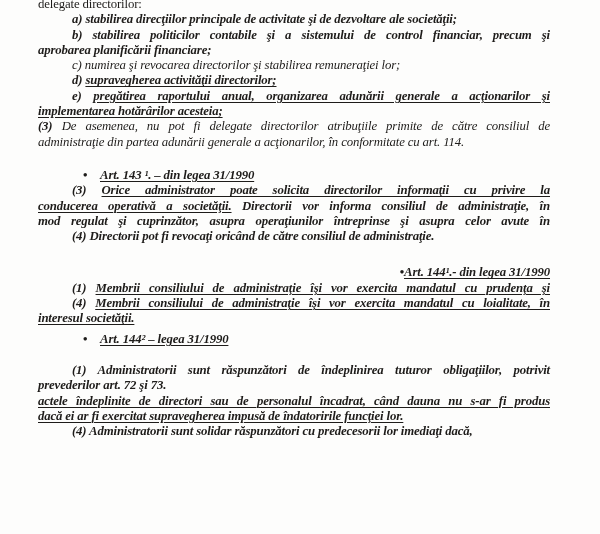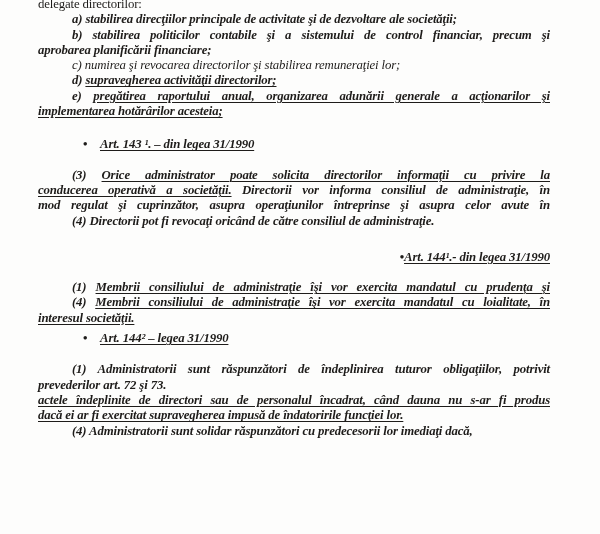--- a/index.html
+++ b/index.html
@@ -27,21 +27,21 @@
   .rm { font-style: normal; font-weight: normal; }
   .it { font-style: italic; font-weight: normal; }
   .bi { font-style: italic; font-weight: bold; }
   .u  { text-decoration: underline; text-decoration-thickness: 1.3px; text-underline-offset: 2px; }
   .ind { text-indent: 34px; }
   .jl { text-align: justify; text-align-last: justify; }
   .mt26 { margin-top: 18px; }
   .mt21 { margin-top: 21px; text-align: right; }
   .mt19 { margin-top: 5px; }
   .mt16 { margin-top: 16px; }
-  .mt15 { margin-top: 15px; }
+  .mt15 { }
   .bullet-line { padding-left: 45px; line-height: 15.3px; min-height: 15.3px; white-space: nowrap; }
   .bullet { display: inline-block; width: 17px; font-style: normal; }
 </style>
 </head>
 <body>
 
 <div class="page">
 
   <div class="ln rm">delegate directorilor:</div>
 
@@ -54,20 +54,24 @@
 
   <div class="ln it ind">c) numirea şi revocarea directorilor şi stabilirea remuneraţiei lor;</div>
 
   <div class="ln bi ind"><span>d) </span><span class="u">supravegherea activităţii directorilor;</span></div>
 
   <div>
     <div class="ln bi ind jl"><span>e) </span><span class="u">pregătirea raportului anual, organizarea adunării generale a acţionarilor şi</span></div>
     <div class="ln bi u">implementarea hotărârilor acesteia;</div>
   </div>
 
+  <div>
+    <div class="ln it jl"><span class="bi">(3) </span><span>De asemenea, nu pot fi delegate directorilor atribuţiile primite de către consiliul de</span></div>
+    <div class="ln it">administraţie din partea adunării generale a acţionarilor, în conformitate cu art. 114.</div>
+  </div>
 
   <div class="bullet-line bi mt26"><span class="bullet">•</span><span class="u">Art. 143 ¹. – din legea 31/1990</span></div>
 
   <div class="mt15">
     <div class="ln bi ind jl"><span>(3) </span><span class="u">Orice administrator poate solicita directorilor informaţii cu privire la</span></div>
     <div class="ln bi jl"><span class="u">conducerea operativă a societăţii.</span><span> Directorii vor informa consiliul de administraţie, în</span></div>
     <div class="ln bi jl">mod regulat şi cuprinzător, asupra operaţiunilor întreprinse şi asupra celor avute în</div>
   </div>
 
   <div class="ln bi ind"><span>(4) </span><span>Directorii pot fi revocaţi oricând de către consiliul de administraţie.</span></div>

